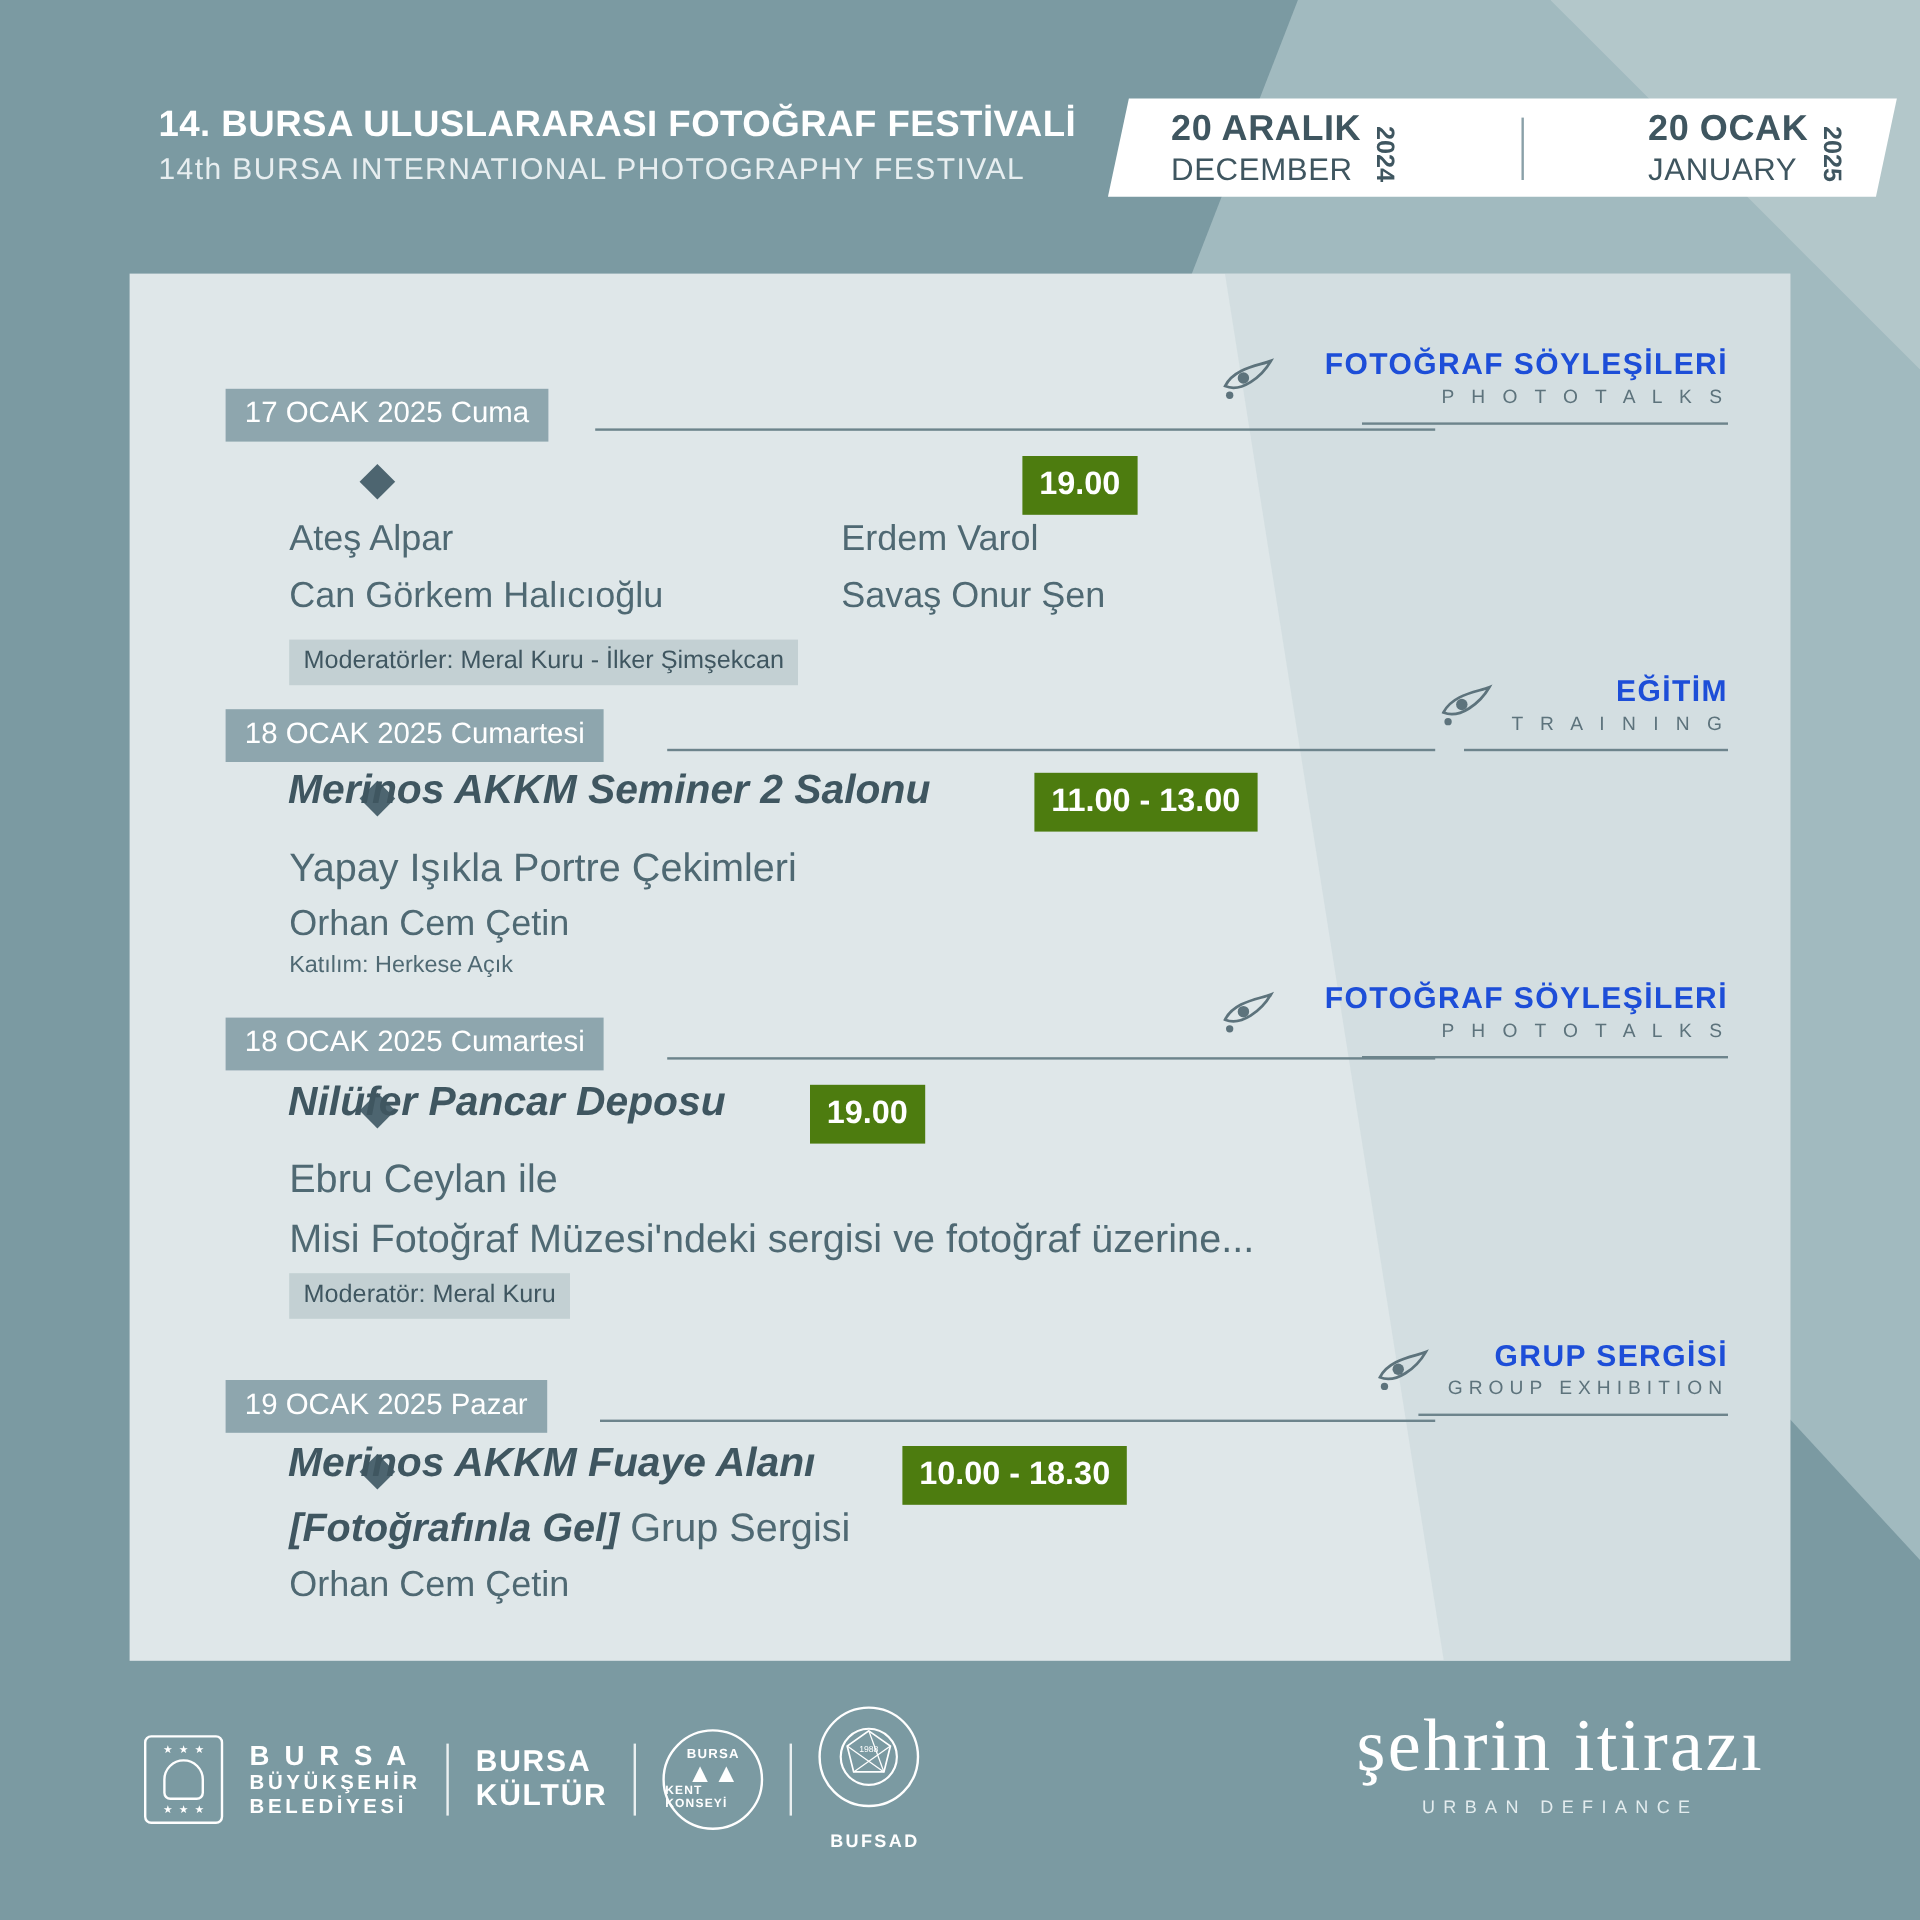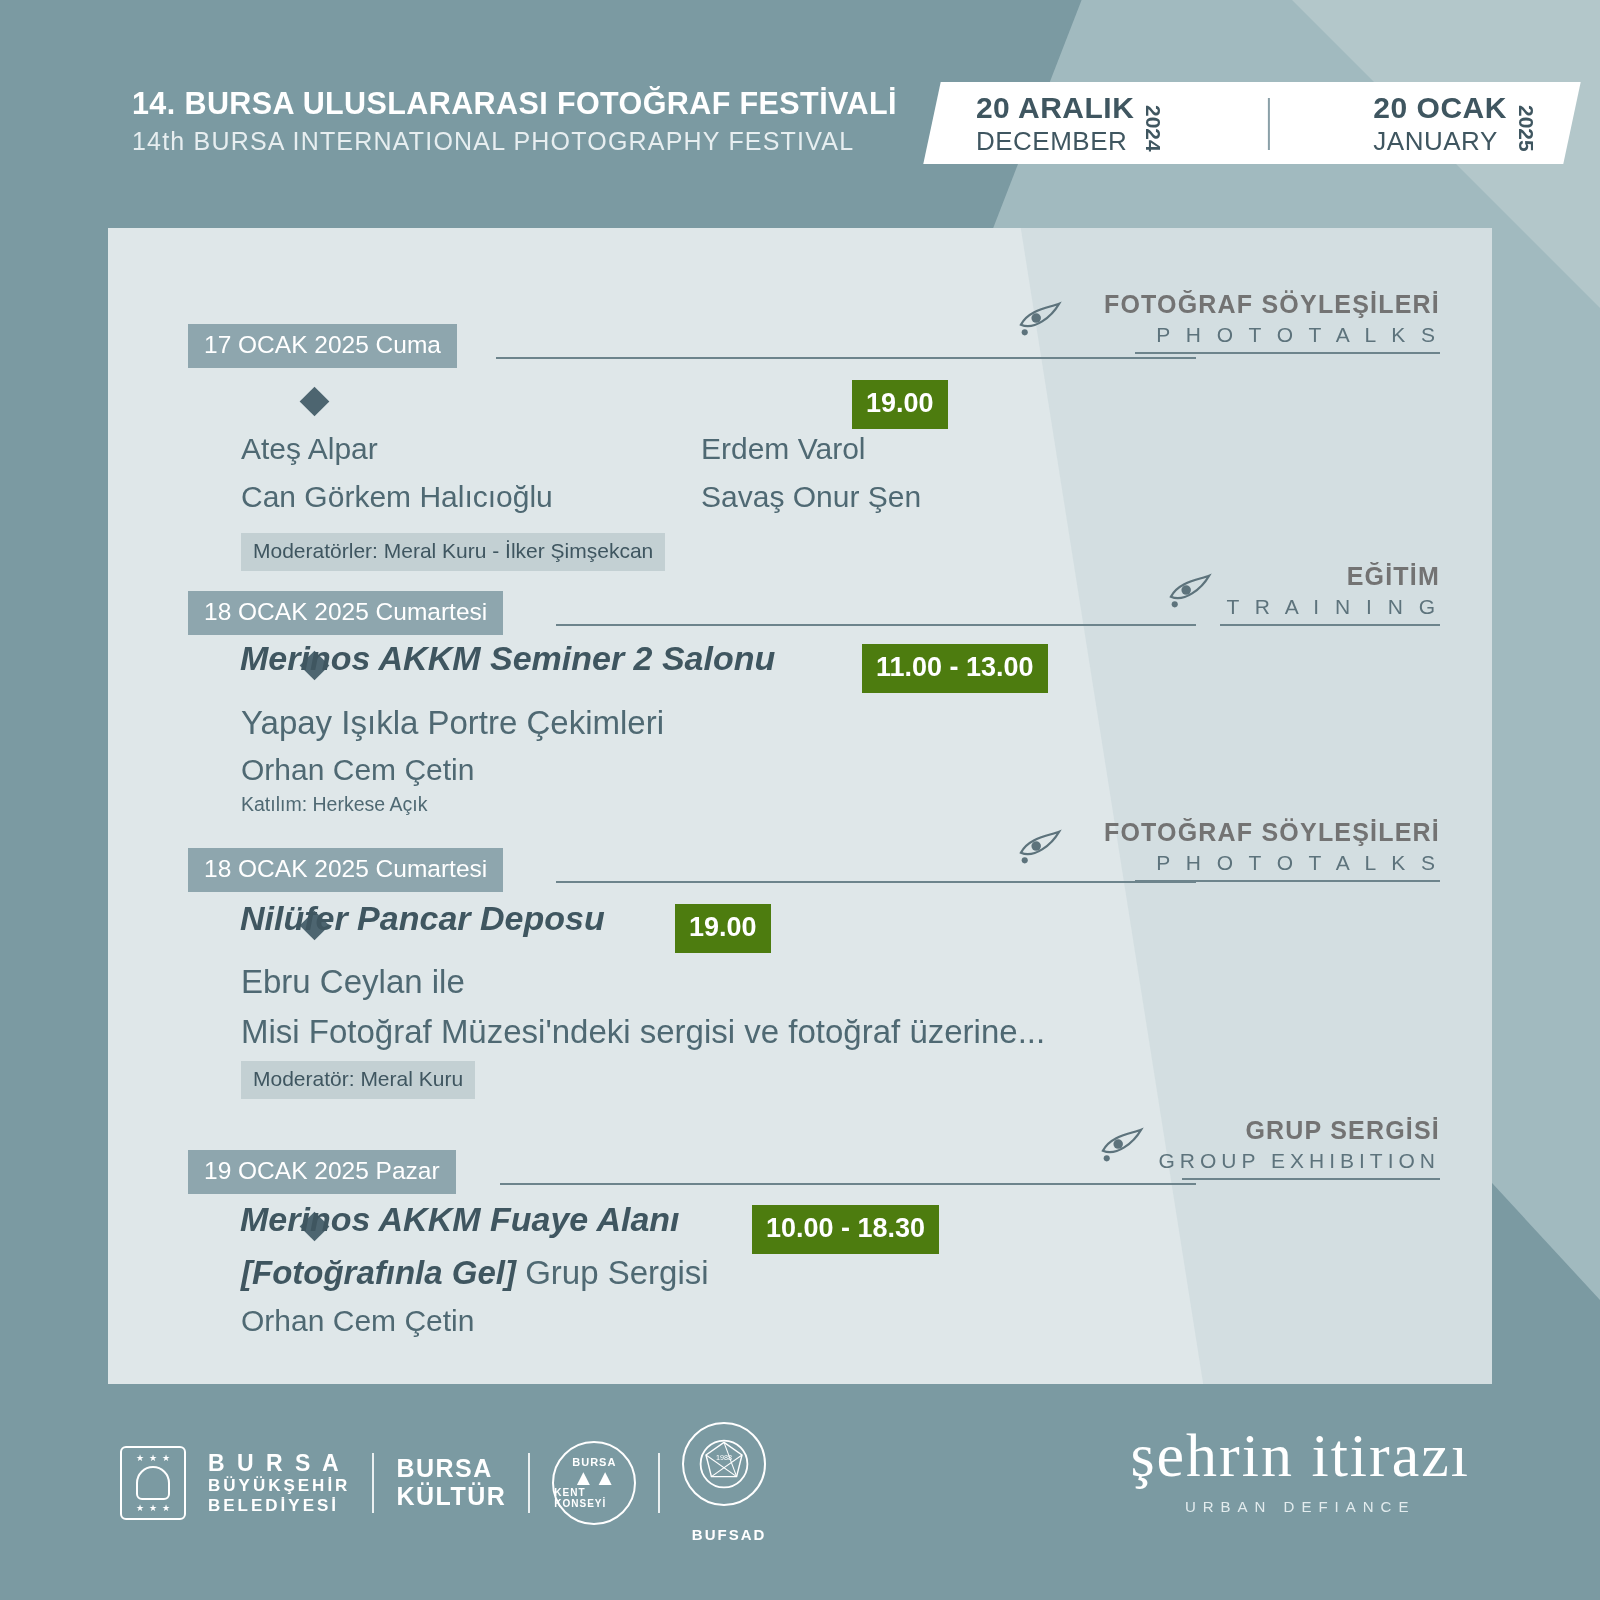--- a/index.html
+++ b/index.html
@@ -120,30 +120,30 @@
   
   .cat {
     position: absolute;
     right: 52px;
     display: flex;
     align-items: center;
     gap: 14px;
   }
   .cat-text { text-align: right; line-height: 1; }
   .cat-tr {
-    color: #737373;
+    color: #1d4ed8;
     font-size: 25px;
     font-weight: bold;
     letter-spacing: 1.2px;
     white-space: nowrap;
     margin-left: 27px;
   }
   .cat-en {
     color: #5d737c;
-    font-size: 21px;
+    font-size: 16px;
     font-weight: normal;
     letter-spacing: 5px;
     margin-top: 7px;
     white-space: nowrap;
   }
   .cat-underline {
     position: absolute;
     right: 52px;
     height: 2px;
     background: #6d848c;

